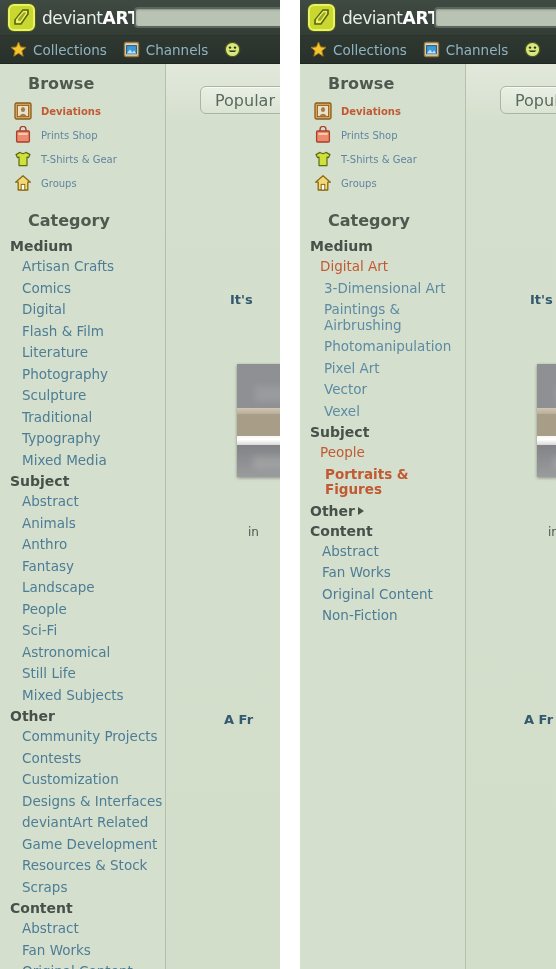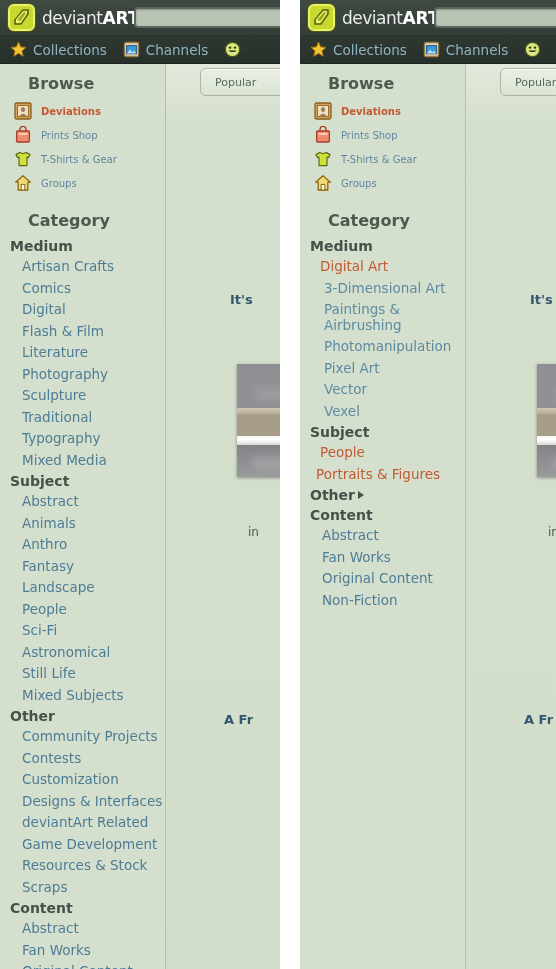--- a/index.html
+++ b/index.html
@@ -104,36 +104,36 @@
   .sb-group {
     font-size: 14px; color: #46514a; font-weight: bold;
     padding: 2px 0 2px 10px;
   }
   .sb-item {
     font-size: 13.5px; color: #4d7d96;
     padding: 3px 0 3px 22px; line-height: 1.15;
   }
   .sb-item.sel    { color: #c15a33; font-weight: normal; padding-left: 20px; }
   .sb-item.sub    { padding-left: 24px; color:#5d8ba3; }
-  .sb-item.sub.sel{ color: #c15a33; font-weight: normal; padding-left: 16px; }
+  .sb-item.sub.sel{ color: #c15a33; font-weight: bold; padding-left: 25px; }
   .sb-group.arrow { display:flex; align-items:center; gap:3px; }
   .tri {
     width:0;height:0;border-left:6px solid #46514a;
     border-top:4px solid transparent;border-bottom:4px solid transparent;
     display:inline-block;
   }
 
   
   .popular-btn {
-    position: absolute; left: 34px; top: 4px;
+    position: absolute; left: 34px; top: 22px;
     min-width: 120px; height: 28px; border-radius: 6px;
     background: linear-gradient(#e9efe4, #dbe4d4);
     border: 1px solid #a9b6a2;
     display: flex; align-items: center; padding: 0 14px;
-    font-size: 11px; color: #5a6a5e;
+    font-size: 16px; color: #5a6a5e;
     box-shadow: 0 1px 0 rgba(255,255,255,.6) inset;
   }
   .dev-title {
     position: absolute; font-size: 13px; font-weight: bold;
     color: #33596e; white-space: nowrap;
   }
   .dev-meta {
     position: absolute; font-size: 12px; color: #4b5b52; white-space: nowrap;
   }
   .thumb {

